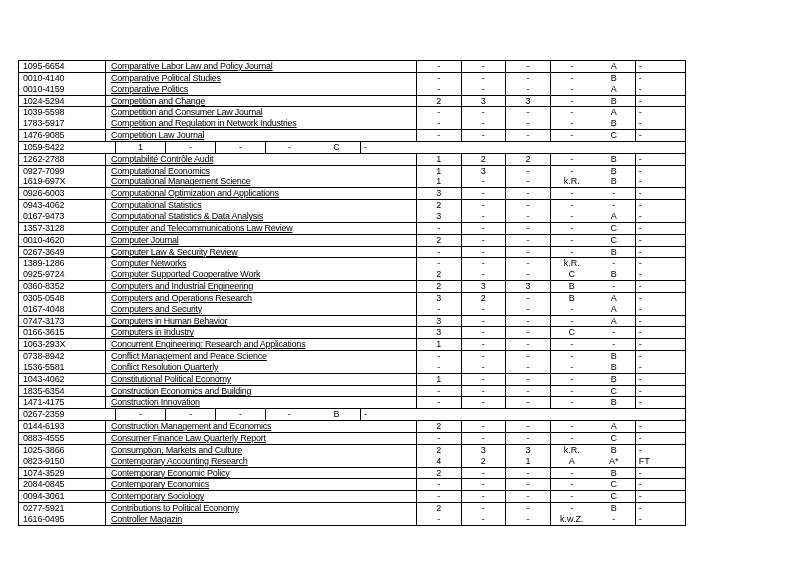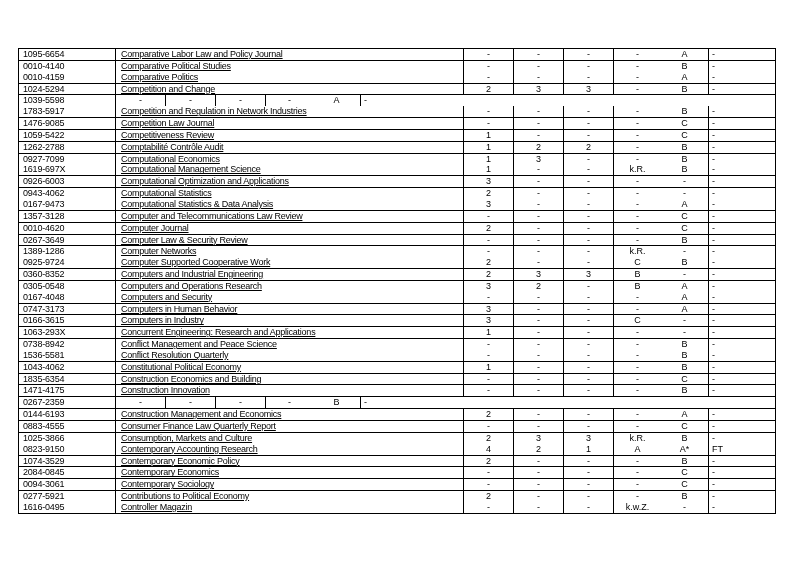--- a/index.html
+++ b/index.html
@@ -12,22 +12,22 @@
     width: 800px;
     height: 566px;
     background: #ffffff;
     font-family: "Liberation Sans", sans-serif;
     color: #000000;
     overflow: hidden;
   }
   .journal-table {
     position: absolute;
     left: 18px;
-    top: 48px;
-    width: 758px;
+    top: 60px;
+    width: 668px;
     border: 1px solid #000;
     box-sizing: border-box;
     background: #fff;
   }
   .group {
     border-bottom: 1px solid #000;
   }
   .group:last-child {
     border-bottom: none;
   }
@@ -131,20 +131,21 @@
           <span class="cell wide">
             <span class="sub">-</span>
             <span class="sub">B</span>
           </span>
           <span class="cell note">-</span>
         </div>
       </div>
       <div class="group">
         <div class="row">
           <span class="cell issn">1039-5598</span>
+          <span class="cell title">Competition and Consumer Law Journal</span>
           <span class="cell val">-</span>
           <span class="cell val">-</span>
           <span class="cell val">-</span>
           <span class="cell wide">
             <span class="sub">-</span>
             <span class="sub">A</span>
           </span>
           <span class="cell note">-</span>
         </div>
         <div class="row">
@@ -170,21 +171,20 @@
           <span class="cell wide">
             <span class="sub">-</span>
             <span class="sub">C</span>
           </span>
           <span class="cell note">-</span>
         </div>
       </div>
       <div class="group">
         <div class="row">
           <span class="cell issn">1059-5422</span>
-          <span class="cell title">Competitiveness Review</span>
           <span class="cell val">1</span>
           <span class="cell val">-</span>
           <span class="cell val">-</span>
           <span class="cell wide">
             <span class="sub">-</span>
             <span class="sub">C</span>
           </span>
           <span class="cell note">-</span>
         </div>
       </div>

